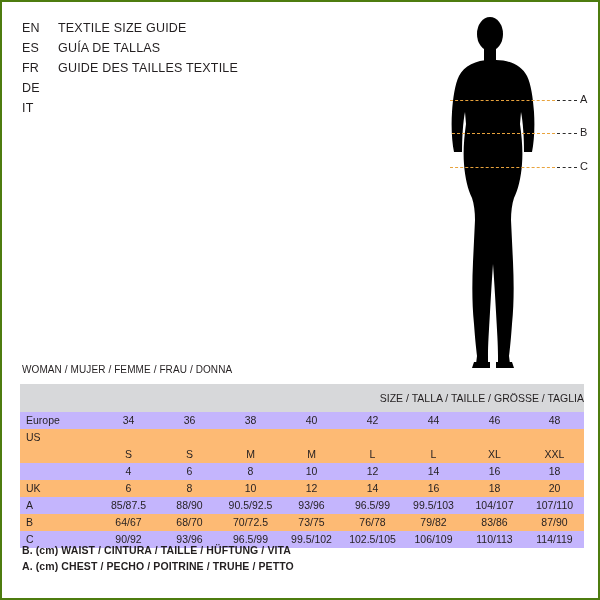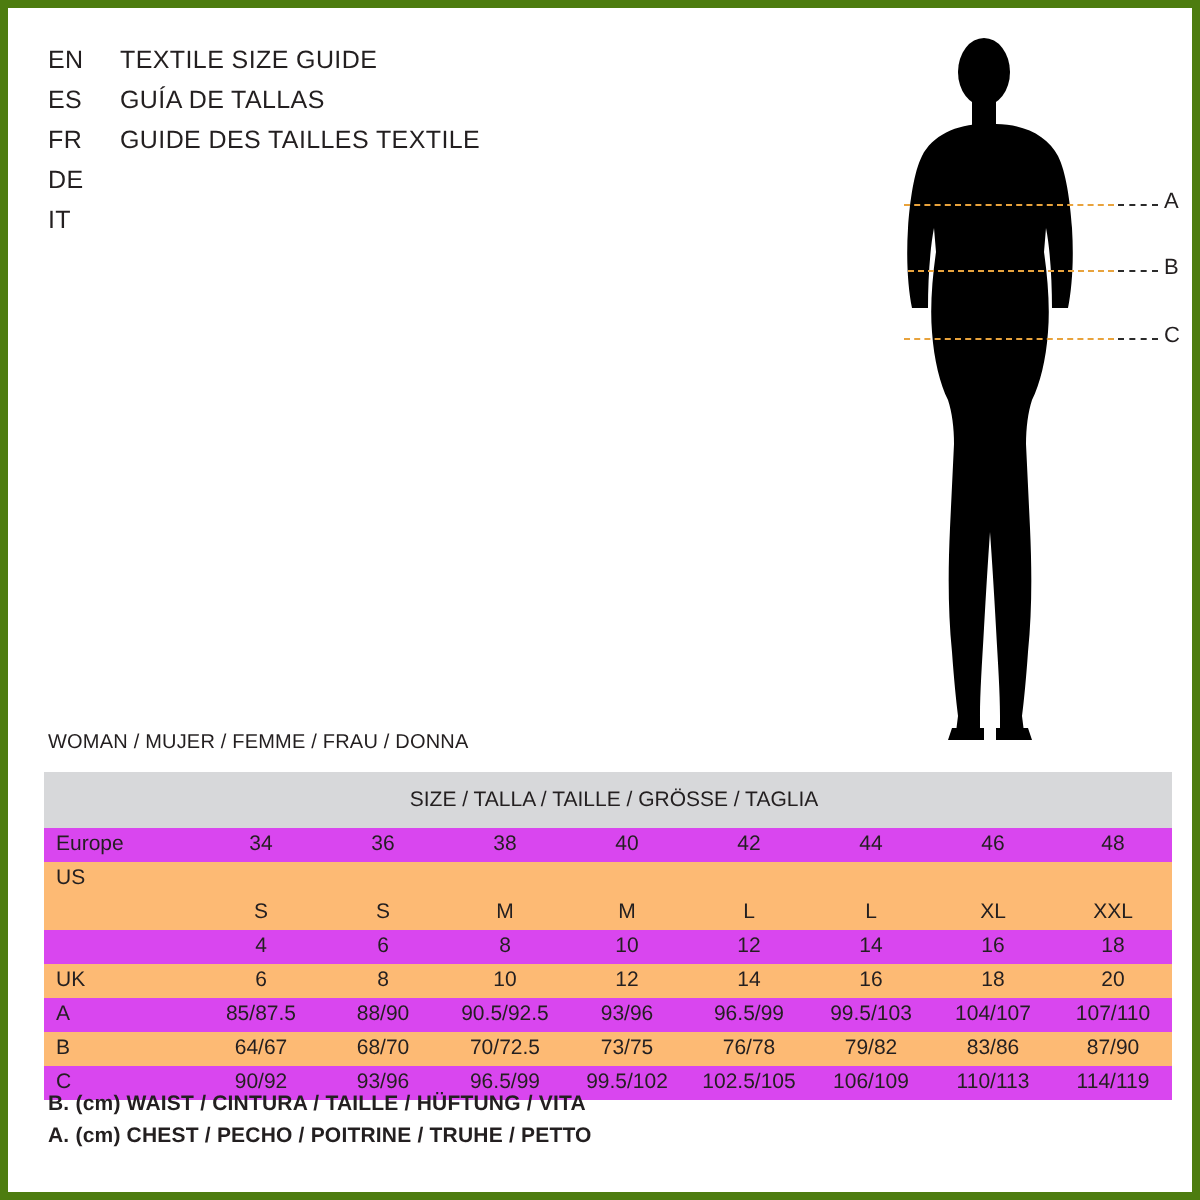--- a/index.html
+++ b/index.html
@@ -12,21 +12,21 @@
     background: #ffffff;
     font-family: "Liberation Sans", sans-serif;
     color: #231f20;
     overflow: hidden;
   }
   .page {
     position: relative;
     width: 600px;
     height: 600px;
     box-sizing: border-box;
-    border: 4px solid #4d7c0f;
+    border: 2px solid #4d7c0f;
   }
 
   
   .lang-block {
     position: absolute;
     left: 20px;
     top: 16px;
     width: 330px;
   }
   .lang-row {
@@ -104,37 +104,37 @@
   table.size-table td, table.size-table th {
     padding: 0;
     height: 17px;
     line-height: 17px;
     text-align: center;
     font-weight: normal;
     vertical-align: middle;
   }
   table.size-table tr.header-row td {
     background: #d7d8da;
-    text-align: center;
+    text-align: right;
     font-size: 10.5px;
     font-weight: normal;
     padding-left: 6px;
     height: 28px;
     line-height: 18px;
   }
   table.size-table td.rowlabel {
     text-align: left;
     padding-left: 6px;
     width: 78px;
   }
   tr.shade td {
     background: #fdba74;
   }
   tr.plain td {
-    background: #d946ef;
+    background: #c4b5fd;
   }
 
   
   .legend {
     position: absolute;
     left: 20px;
     top: 540px;
     width: 560px;
   }
   .legend div {

